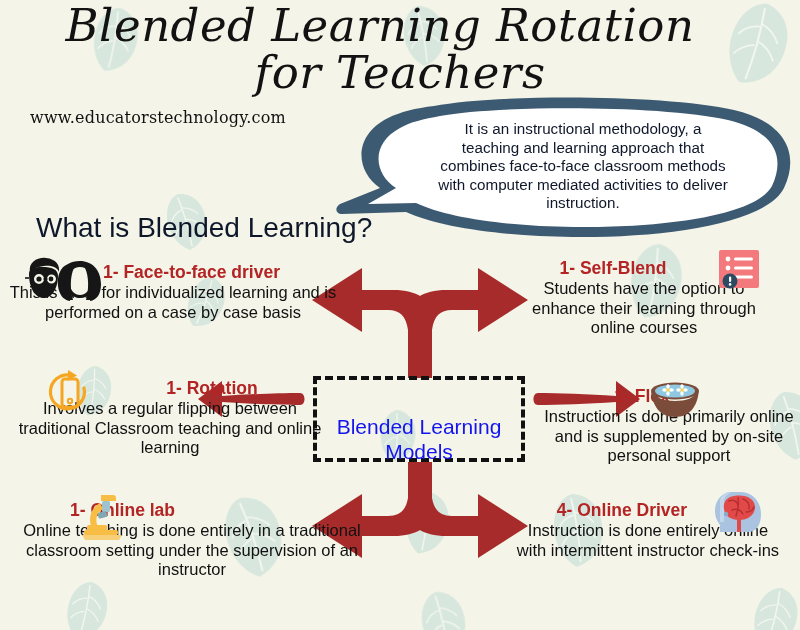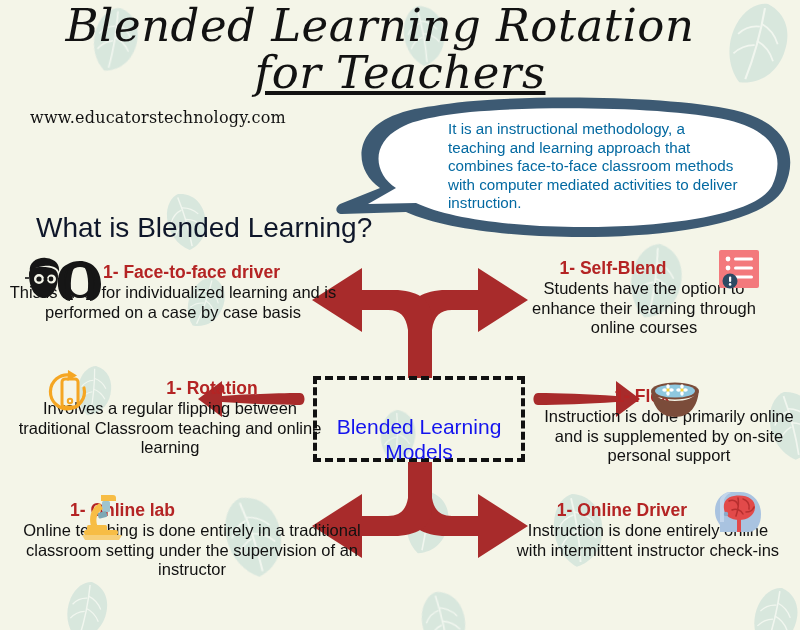--- a/index.html
+++ b/index.html
@@ -42,21 +42,20 @@
     font-style: italic;
     font-weight: 400;
     font-size: 45px;
     line-height: 47px;
     color: #121212;
     letter-spacing: 0.5px;
     white-space: nowrap;
   }
   .title-line.l2 {
     padding-left: 40px;
-    text-decoration: underline;
   }
   .site-url {
     position: absolute;
     left: 30px;
     top: 108px;
     font-family: "DejaVu Serif", serif;
     font-size: 16px;
     color: #111;
     letter-spacing: 0.2px;
     z-index: 3;
@@ -76,27 +75,28 @@
   .bubble-wrap {
     position: absolute;
     left: 334px;
     top: 96px;
     width: 466px;
     height: 148px;
     z-index: 2;
   }
   .bubble-text {
     position: absolute;
-    left: 114px;
+    left: 104px;
     top: 24px;
     width: 290px;
     font-size: 15.2px;
     line-height: 18.6px;
-    color: #0369a1;
+    color: #0f172a;
     z-index: 3;
+    text-align: center;
   }
   
   .center-box {
     position: absolute;
     left: 313px;
     top: 376px;
     width: 212px;
     height: 86px;
     border: 4px dashed #111;
     box-sizing: border-box;
@@ -402,17 +402,17 @@
     <div class="head">1- Flex</div>
     <div class="body">Instruction is done primarily online and is supplemented by on-site personal support</div>
   </div>
 
   <div class="model m-lab">
     <div class="head">1- Online lab</div>
     <div class="body">Online teaching is done entirely in a traditional classroom setting under the supervision of an instructor</div>
   </div>
 
   <div class="model m-drv">
-    <div class="head">1- Online Driver</div>
+    <div class="head">4- Online Driver</div>
     <div class="body">Instruction is done entirely online with intermittent instructor check-ins</div>
   </div>
 
 </div>
 
 </body></html>

